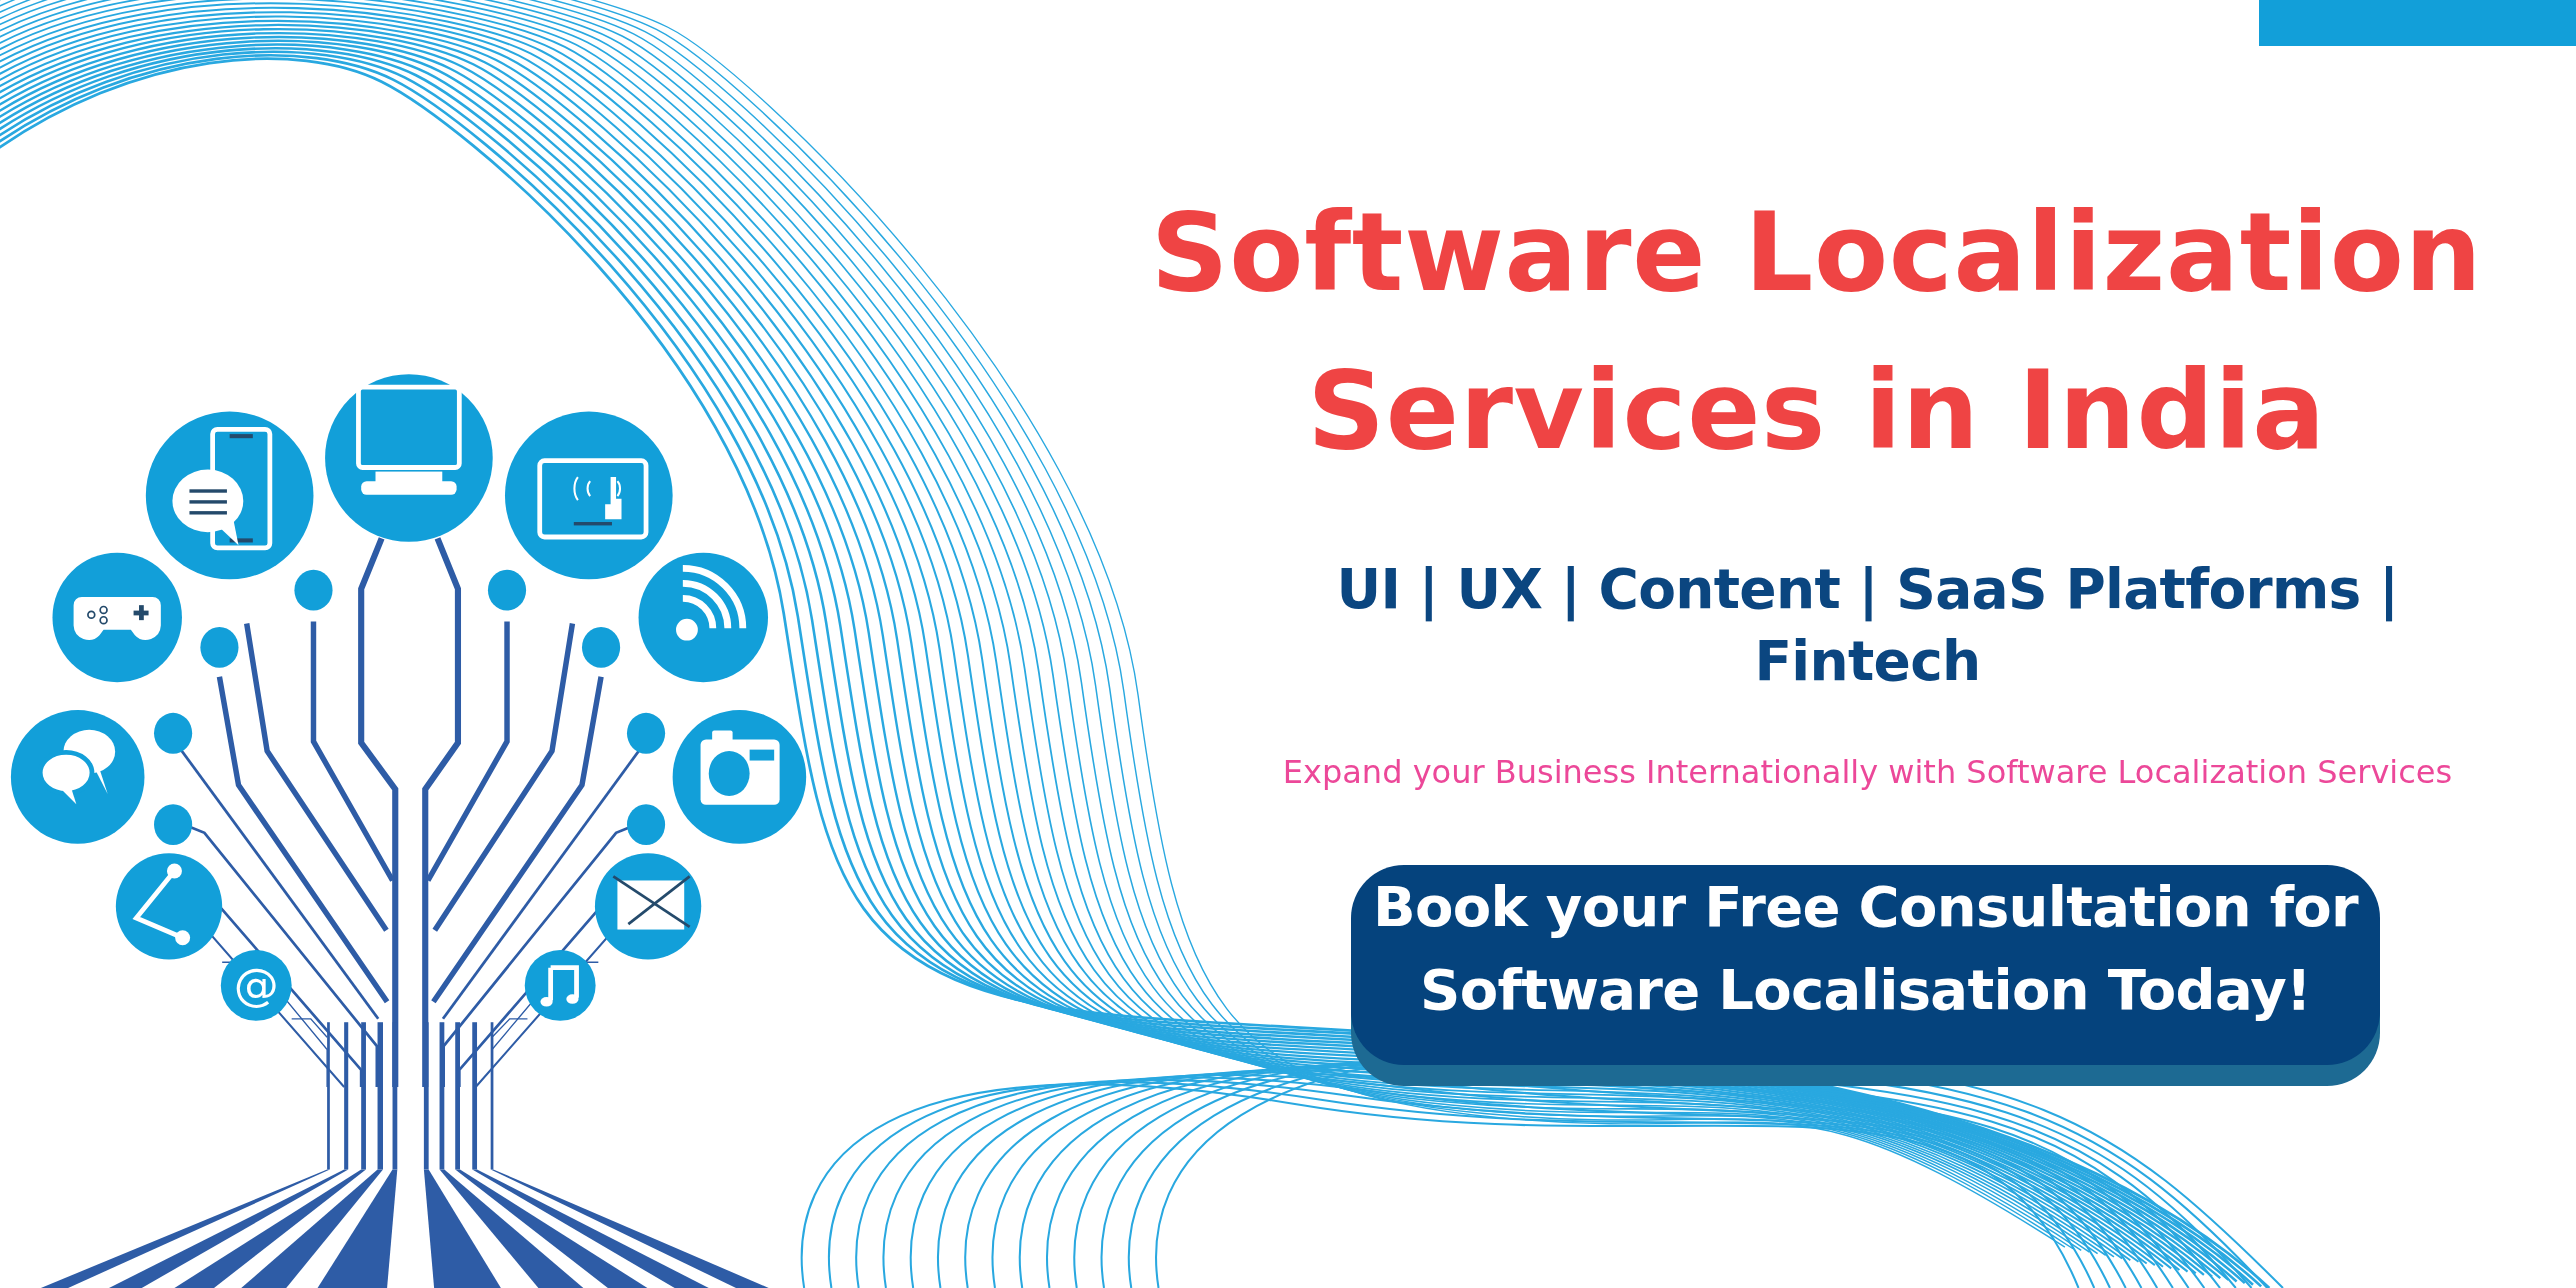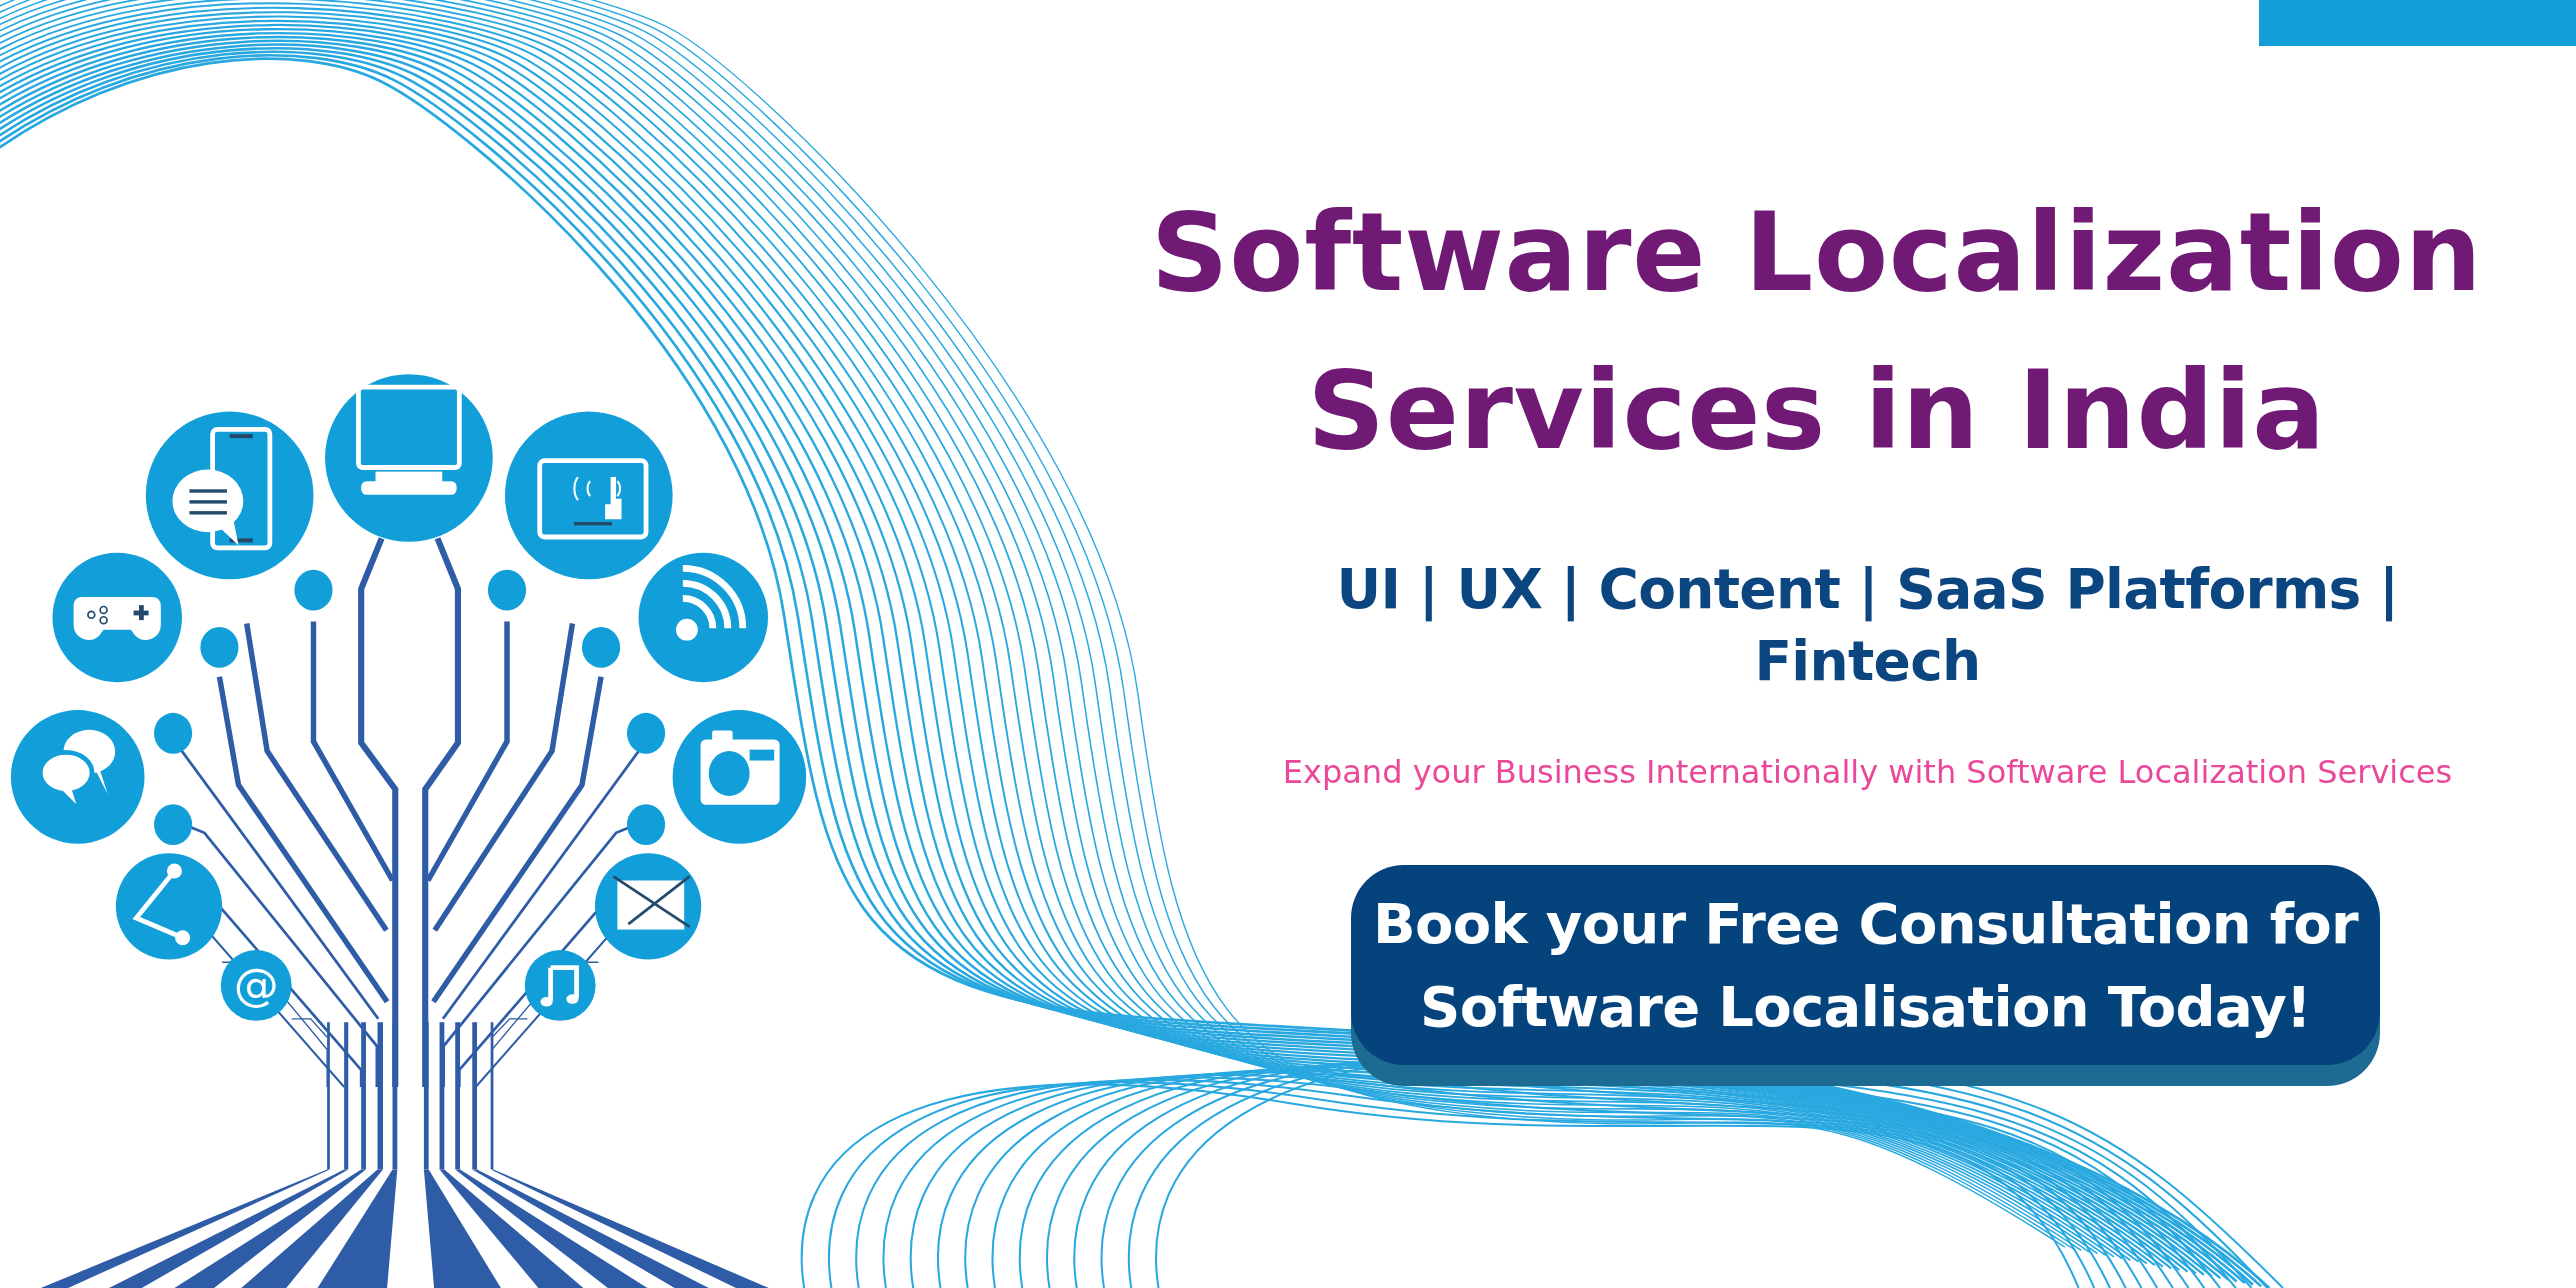--- a/index.html
+++ b/index.html
@@ -3,21 +3,21 @@
 <meta charset="utf-8">
 <style>
   html,body{margin:0;padding:0;}
   body{width:2576px;height:1288px;position:relative;overflow:hidden;background:#ffffff;font-family:"DejaVu Sans","Liberation Sans",sans-serif;}
   .layer{position:absolute;left:0;top:0;width:2576px;height:1288px;}
   .accent-bar{position:absolute;left:2259px;top:0;width:317px;height:46px;}
   .headline{position:absolute;left:1118px;top:174px;width:1397px;text-align:center;font-weight:bold;font-size:108px;line-height:158px;letter-spacing:0.7px;}
   .subhead{position:absolute;left:1227px;top:553px;width:1281px;text-align:center;font-weight:bold;font-size:55px;line-height:72px;letter-spacing:-0.7px;}
   .tagline{position:absolute;left:1227px;top:750px;width:1281px;text-align:center;font-size:32px;line-height:44px;}
   .cta-shadow{position:absolute;left:1351px;top:886px;width:1029px;height:200px;border-radius:53px;}
-  .cta{position:absolute;left:1351px;top:865px;width:1029px;height:200px;border-radius:53px;display:flex;flex-direction:column;justify-content:center;align-items:center;cursor:pointer;}
+  .cta{position:absolute;left:1351px;top:865px;width:1029px;height:200px;border-radius:53px;display:flex;flex-direction:column;justify-content:flex-start;align-items:center;cursor:pointer;}
   .cta span{display:block;color:#ffffff;font-weight:bold;font-size:56px;line-height:83px;letter-spacing:-0.7px;text-align:center;}
 </style>
 </head>
 <body>
 
 <svg class="layer" viewBox="0 0 3780 1890" xmlns="http://www.w3.org/2000/svg">
   <g id="waves" fill="none" stroke="#29a8e0" stroke-width="3">
       <path d="M -20 230 C 200 70, 440 60, 560 120 S 1090 520, 1150 900 S 1220 1450, 1640 1490 S 2910 1500, 3330 1890" stroke-width="4.0"></path>
       <path d="M -20 220.8 C 204 60.80000000000001, 456.79999999999995 56.8, 576.8 116.8 S 1110.8 522.4, 1170.8 904.8 S 1242.4 1456, 1662.4 1496 S 2898 1502.4, 3318 1887.6" stroke-width="3.9"></path>
       <path d="M -20 211.6 C 208 51.599999999999994, 473.6 53.599999999999994, 593.6 113.6 S 1131.6 524.8, 1191.6 909.6 S 1264.8 1462, 1684.8 1502 S 2886 1504.8, 3306 1885.2" stroke-width="3.8"></path>
@@ -202,21 +202,21 @@
   <g>
     <ellipse cx="822" cy="1446" rx="52" ry="52" fill="#129fd9"></ellipse>
     <path d="M808 1420 h38 v44 M808 1420 v48" stroke="#fff" stroke-width="7" fill="none"></path>
     <ellipse cx="802" cy="1470" rx="9" ry="7" fill="#fff"></ellipse>
     <ellipse cx="840" cy="1466" rx="9" ry="7" fill="#fff"></ellipse>
   </g>
 </svg>
 
 <div class="accent-bar" style="background:#129fd9;"></div>
 
-<div class="headline" style="color:#701a75;">
+<div class="headline" style="color:#ef4444;">
   <div>Software Localization</div>
   <div>Services in India</div>
 </div>
 
 <div class="subhead" style="color:#0b4680;">
   <div>UI | UX | Content | SaaS Platforms | Fintech</div>
 </div>
 
 <div class="tagline" style="color:#ec4899;">Expand your Business Internationally with Software Localization Services</div>
 

